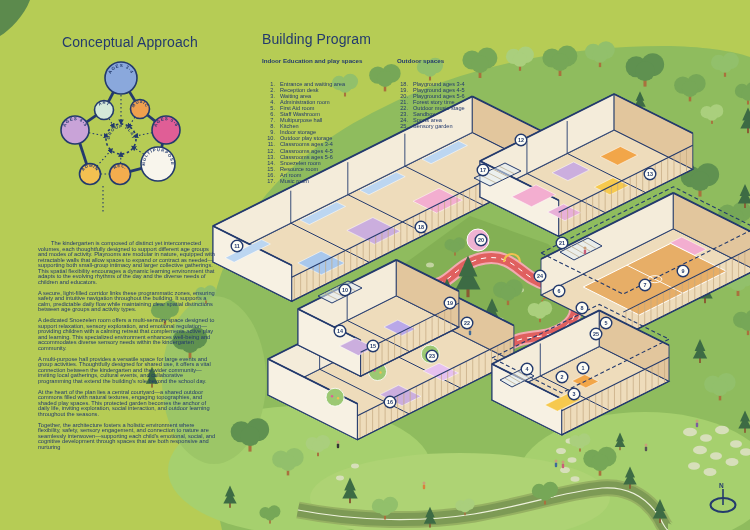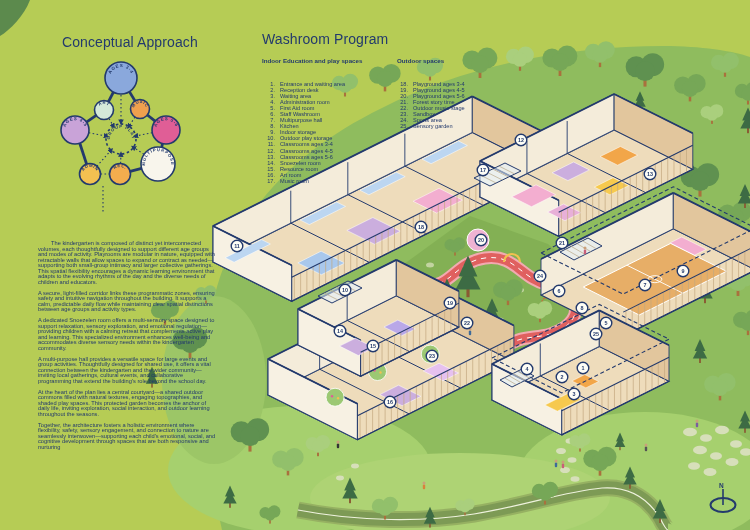--- a/index.html
+++ b/index.html
@@ -716,21 +716,21 @@
   </g>
 
   <g>
     <ellipse cx="723" cy="505" rx="12.5" ry="7" fill="none" stroke="#233a6d" stroke-width="2"></ellipse>
     <line x1="723" y1="489" x2="723" y2="505" stroke="#233a6d" stroke-width="1.6"></line>
     <text x="719" y="488" font-size="6.5" font-weight="bold" fill="#233a6d">N</text>
   </g>
 </svg>
 
 <div class="ov h1" style="left:62px;top:34px;">Conceptual Approach</div>
-<div class="ov h1" style="left:262px;top:31px;">Washroom Program</div>
+<div class="ov h1" style="left:262px;top:31px;">Building Program</div>
 <div class="ov h2" style="left:262px;top:57px;">Indoor Education and play spaces</div>
 <div class="ov h2" style="left:397px;top:57px;">Outdoor spaces</div>
 <div class="ov list" id="indoor-list" style="left:262px;top:81px;">
       <div class="li">
         <span class="num">1.</span>
         <span class="lbl">Entrance and waiting area</span>
       </div>
       <div class="li">
         <span class="num">2.</span>
         <span class="lbl">Reception desk</span>

